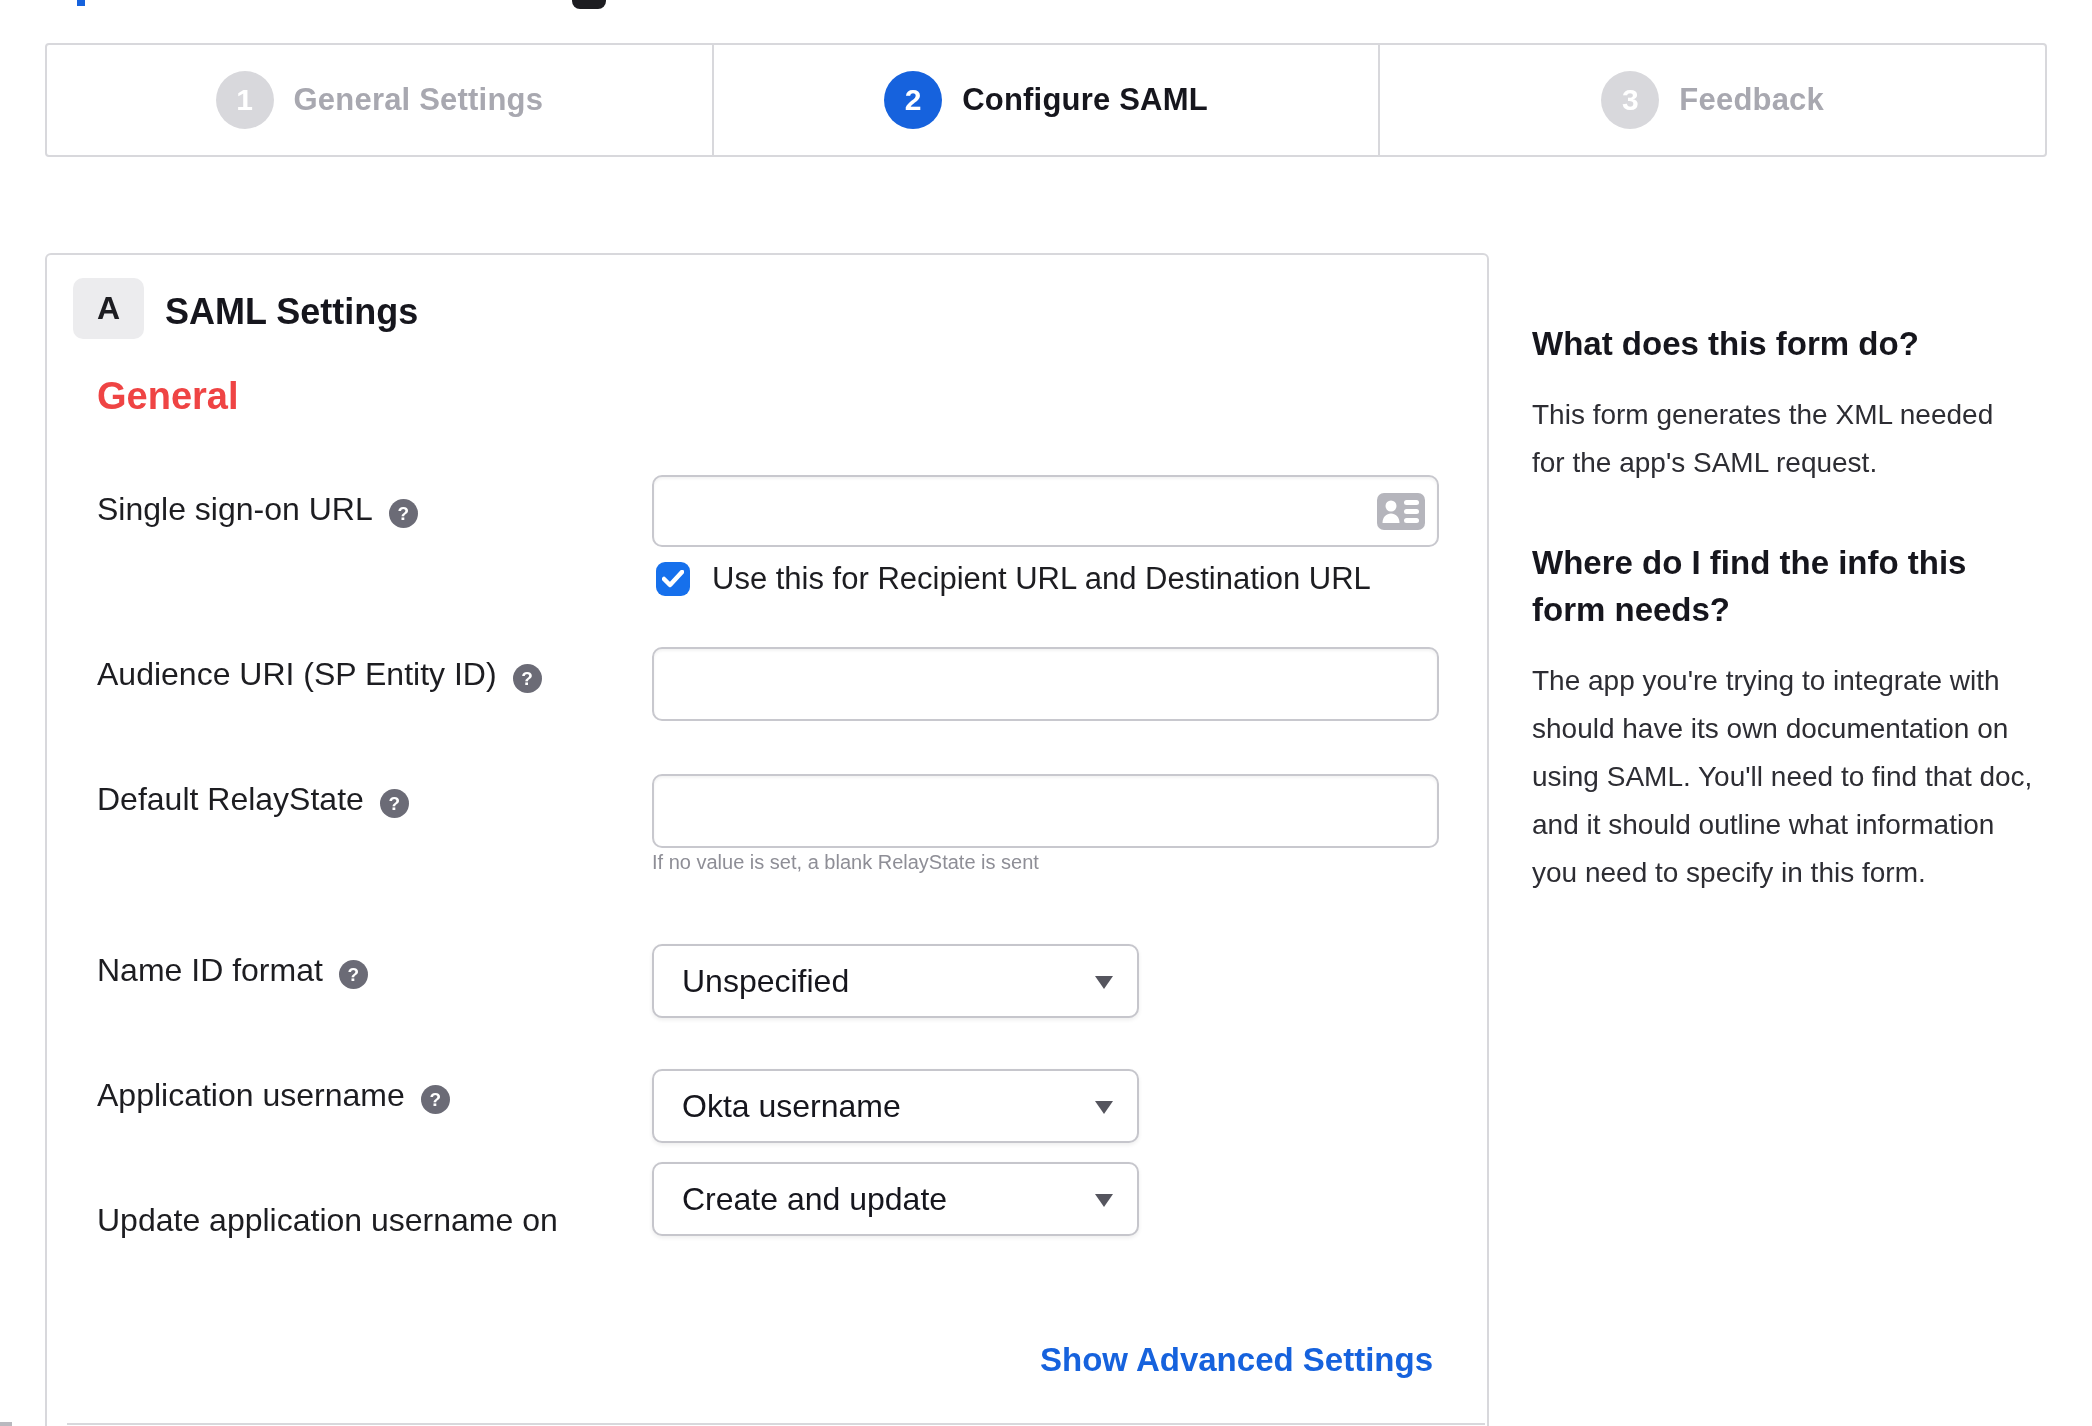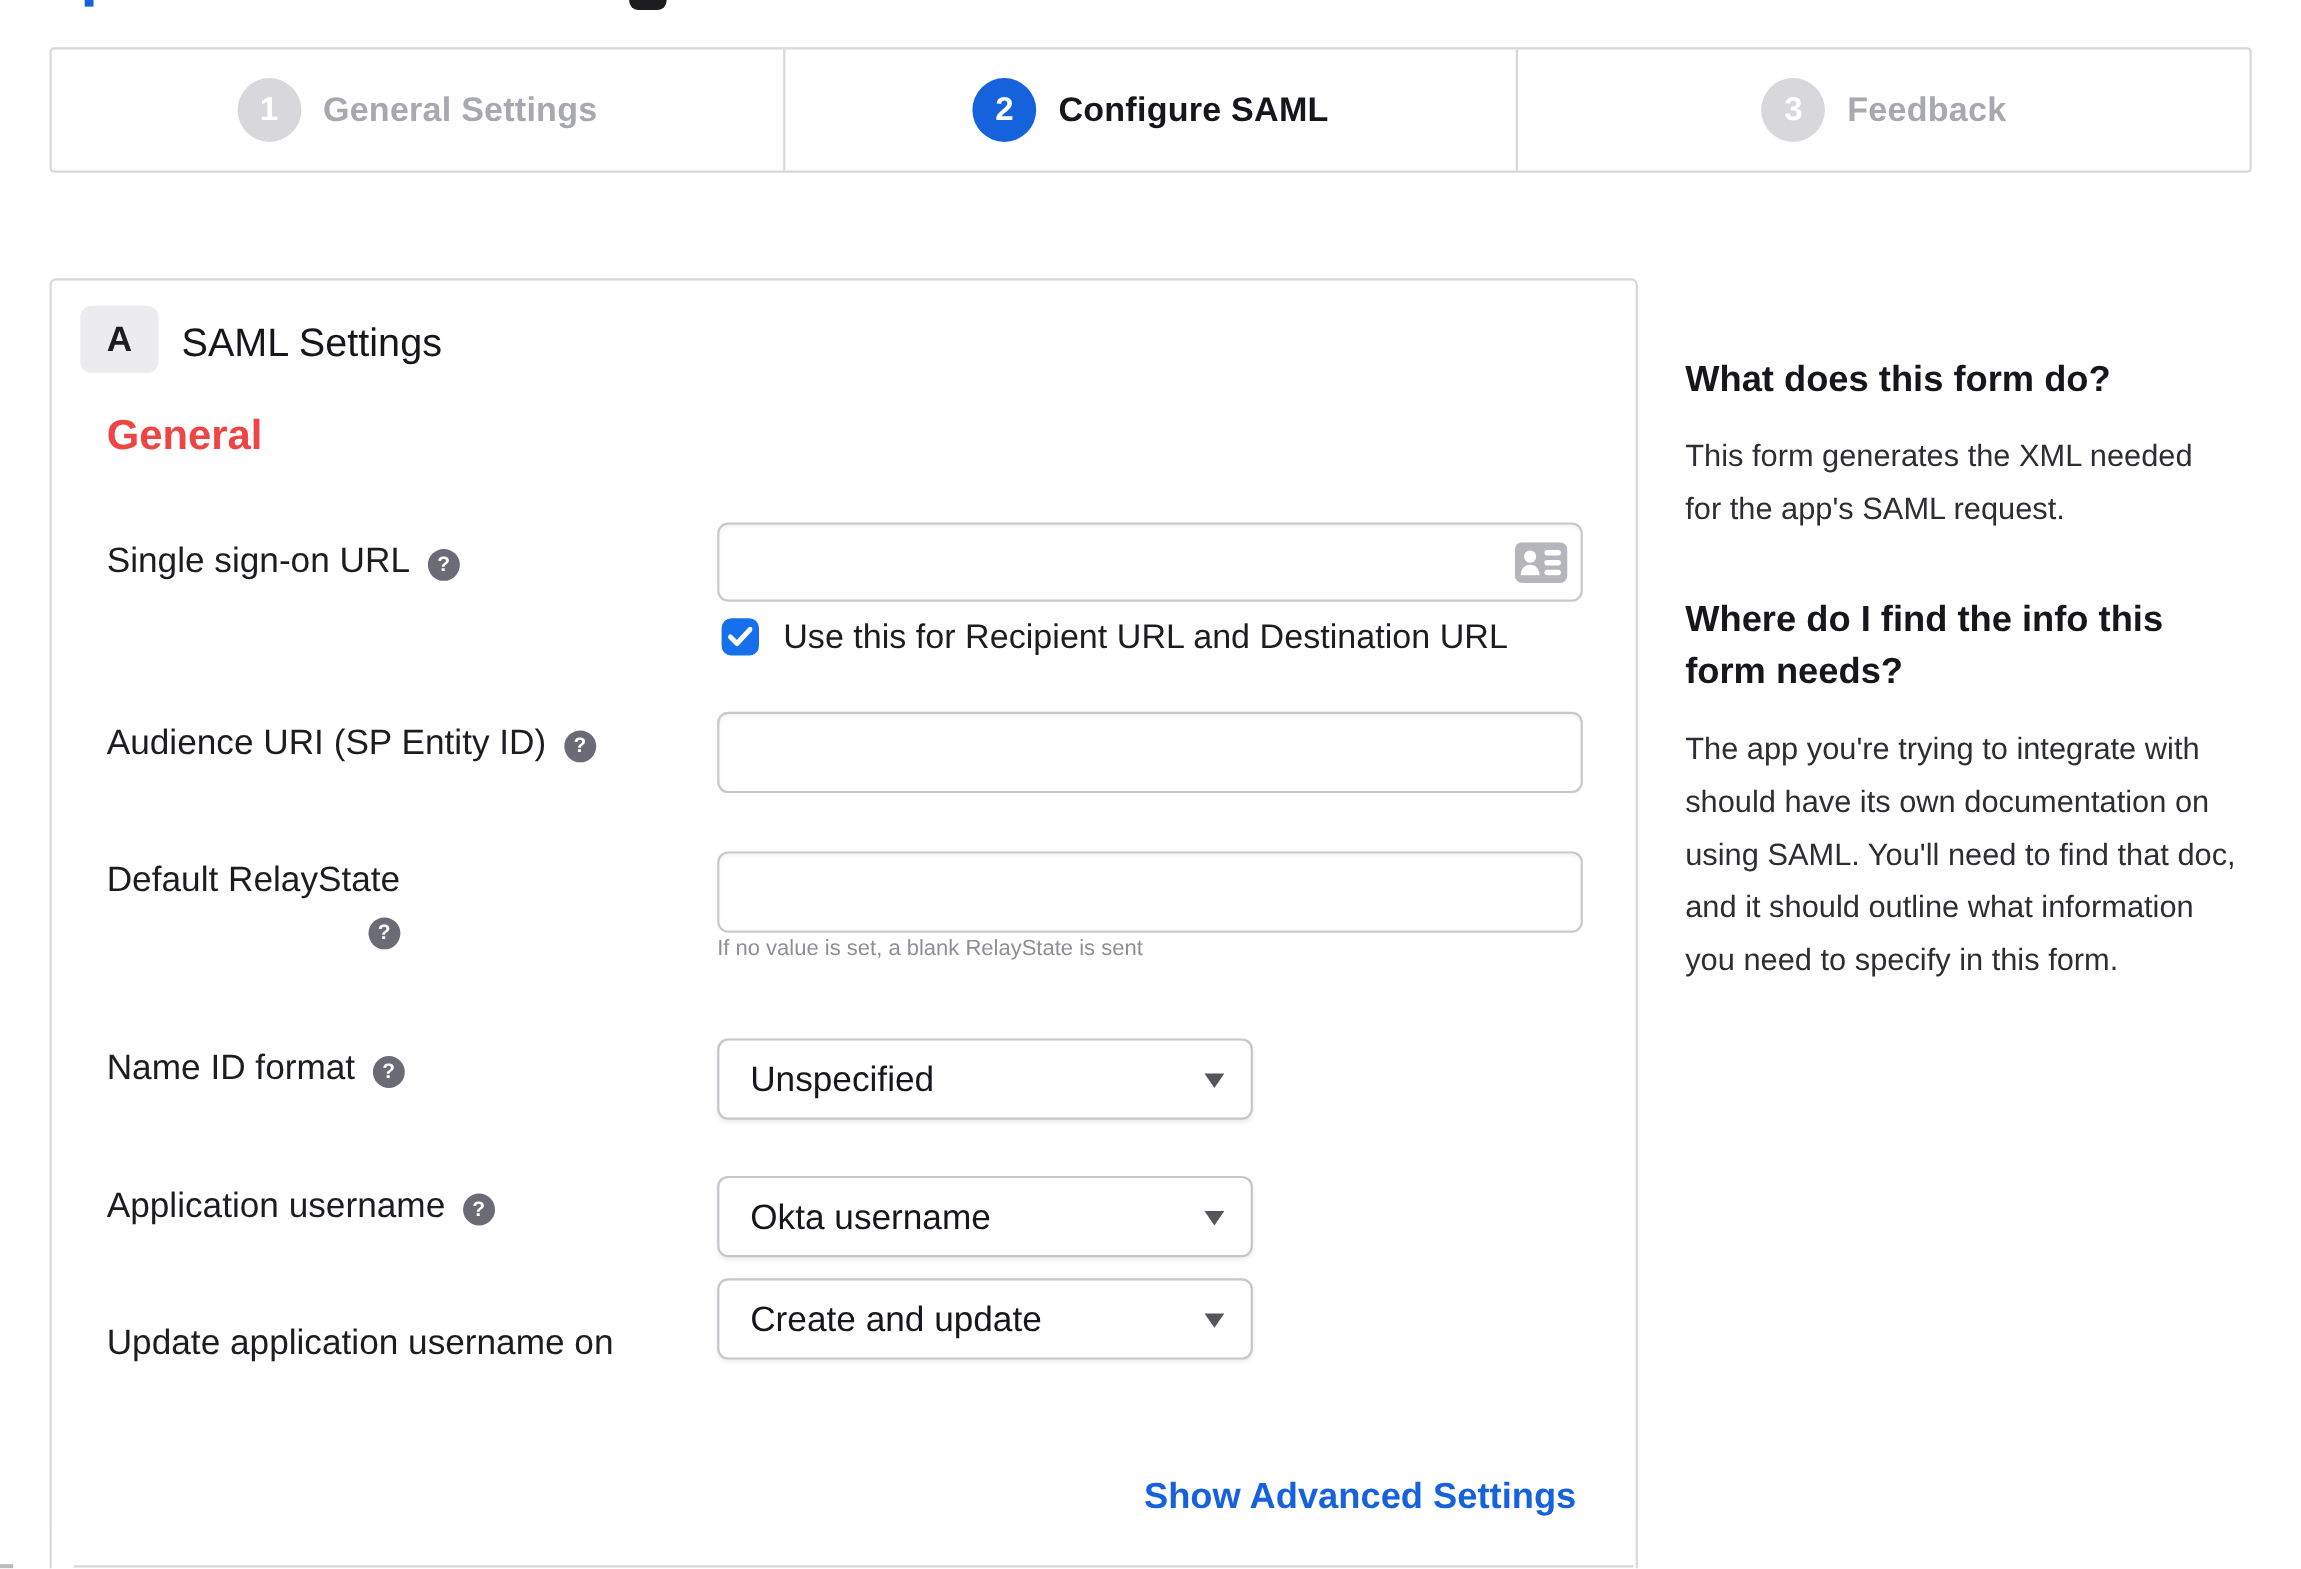--- a/index.html
+++ b/index.html
@@ -23,21 +23,21 @@
   .step.active .step-circle{background:#1662dd;}
   .step-label{font-size:31px;font-weight:bold;letter-spacing:.2px;}
   .step.inactive .step-label{color:#a8a8b0;}
   .step.active .step-label{color:#16161d;}
 
   
   .panel{position:absolute;left:45px;top:253px;width:1444px;height:1500px;background:#fff;
     border:2px solid #d8d8dc;border-radius:6px;box-sizing:border-box;}
   .badge-a{position:absolute;left:26px;top:23px;width:71px;height:61px;background:#ececee;border-radius:10px;
     display:flex;align-items:center;justify-content:center;font-size:32px;font-weight:bold;color:#1d1d21;}
-  .section-title{position:absolute;left:118px;top:36px;font-size:36px;font-weight:normal;color:#16161d;}
+  .section-title{position:absolute;left:118px;top:36px;font-size:36px;font-weight:bold;color:#16161d;}
   .group-heading{position:absolute;left:50px;top:120px;font-size:38px;font-weight:bold;color:#ef4444;}
 
   .field-label{position:absolute;left:50px;font-size:32px;color:#1d1d21;display:flex;align-items:flex-end;gap:16px;white-space:nowrap;}
   .help-icon{width:29px;height:29px;border-radius:50%;background:#6b6b76;color:#fff;font-size:19px;font-weight:bold;
     display:inline-flex;align-items:center;justify-content:center;flex:0 0 auto;cursor:pointer;}
 
   .text-input{position:absolute;left:605px;width:787px;height:72px;box-sizing:border-box;
     border:2px solid #c8c8ce;border-radius:10px;background:#fff;font-size:32px;padding:0 70px 0 26px;
     font-family:"Liberation Sans",sans-serif;color:#1d1d21;box-shadow:inset 0 2px 3px rgba(0,0,0,0.05);outline:none;}
   .input-icon{position:absolute;cursor:pointer;line-height:0;}
@@ -115,21 +115,21 @@
       </svg>
     </div>
     <div class="checkbox-label" style="top:307px;line-height:34px;">Use this for Recipient URL and Destination URL</div>
 
     <div class="field-label" style="top:401px;">
       <span>Audience URI (SP Entity ID)</span>
       <span class="help-icon">?</span>
     </div>
     <input class="text-input" style="top: 392px; height: 74px; padding-right: 26px;" type="text">
 
-    <div class="field-label" style="top:526px;flex-direction:column;">
+    <div class="field-label" style="top:526px;">
       <span>Default RelayState</span>
       <span class="help-icon">?</span>
     </div>
     <input class="text-input" style="top: 519px; height: 74px; padding-right: 26px;" type="text">
     <div class="hint" style="top:596px;">If no value is set, a blank RelayState is sent</div>
 
     <div class="field-label" style="top:697px;">
       <span>Name ID format</span>
       <span class="help-icon">?</span>
     </div>

